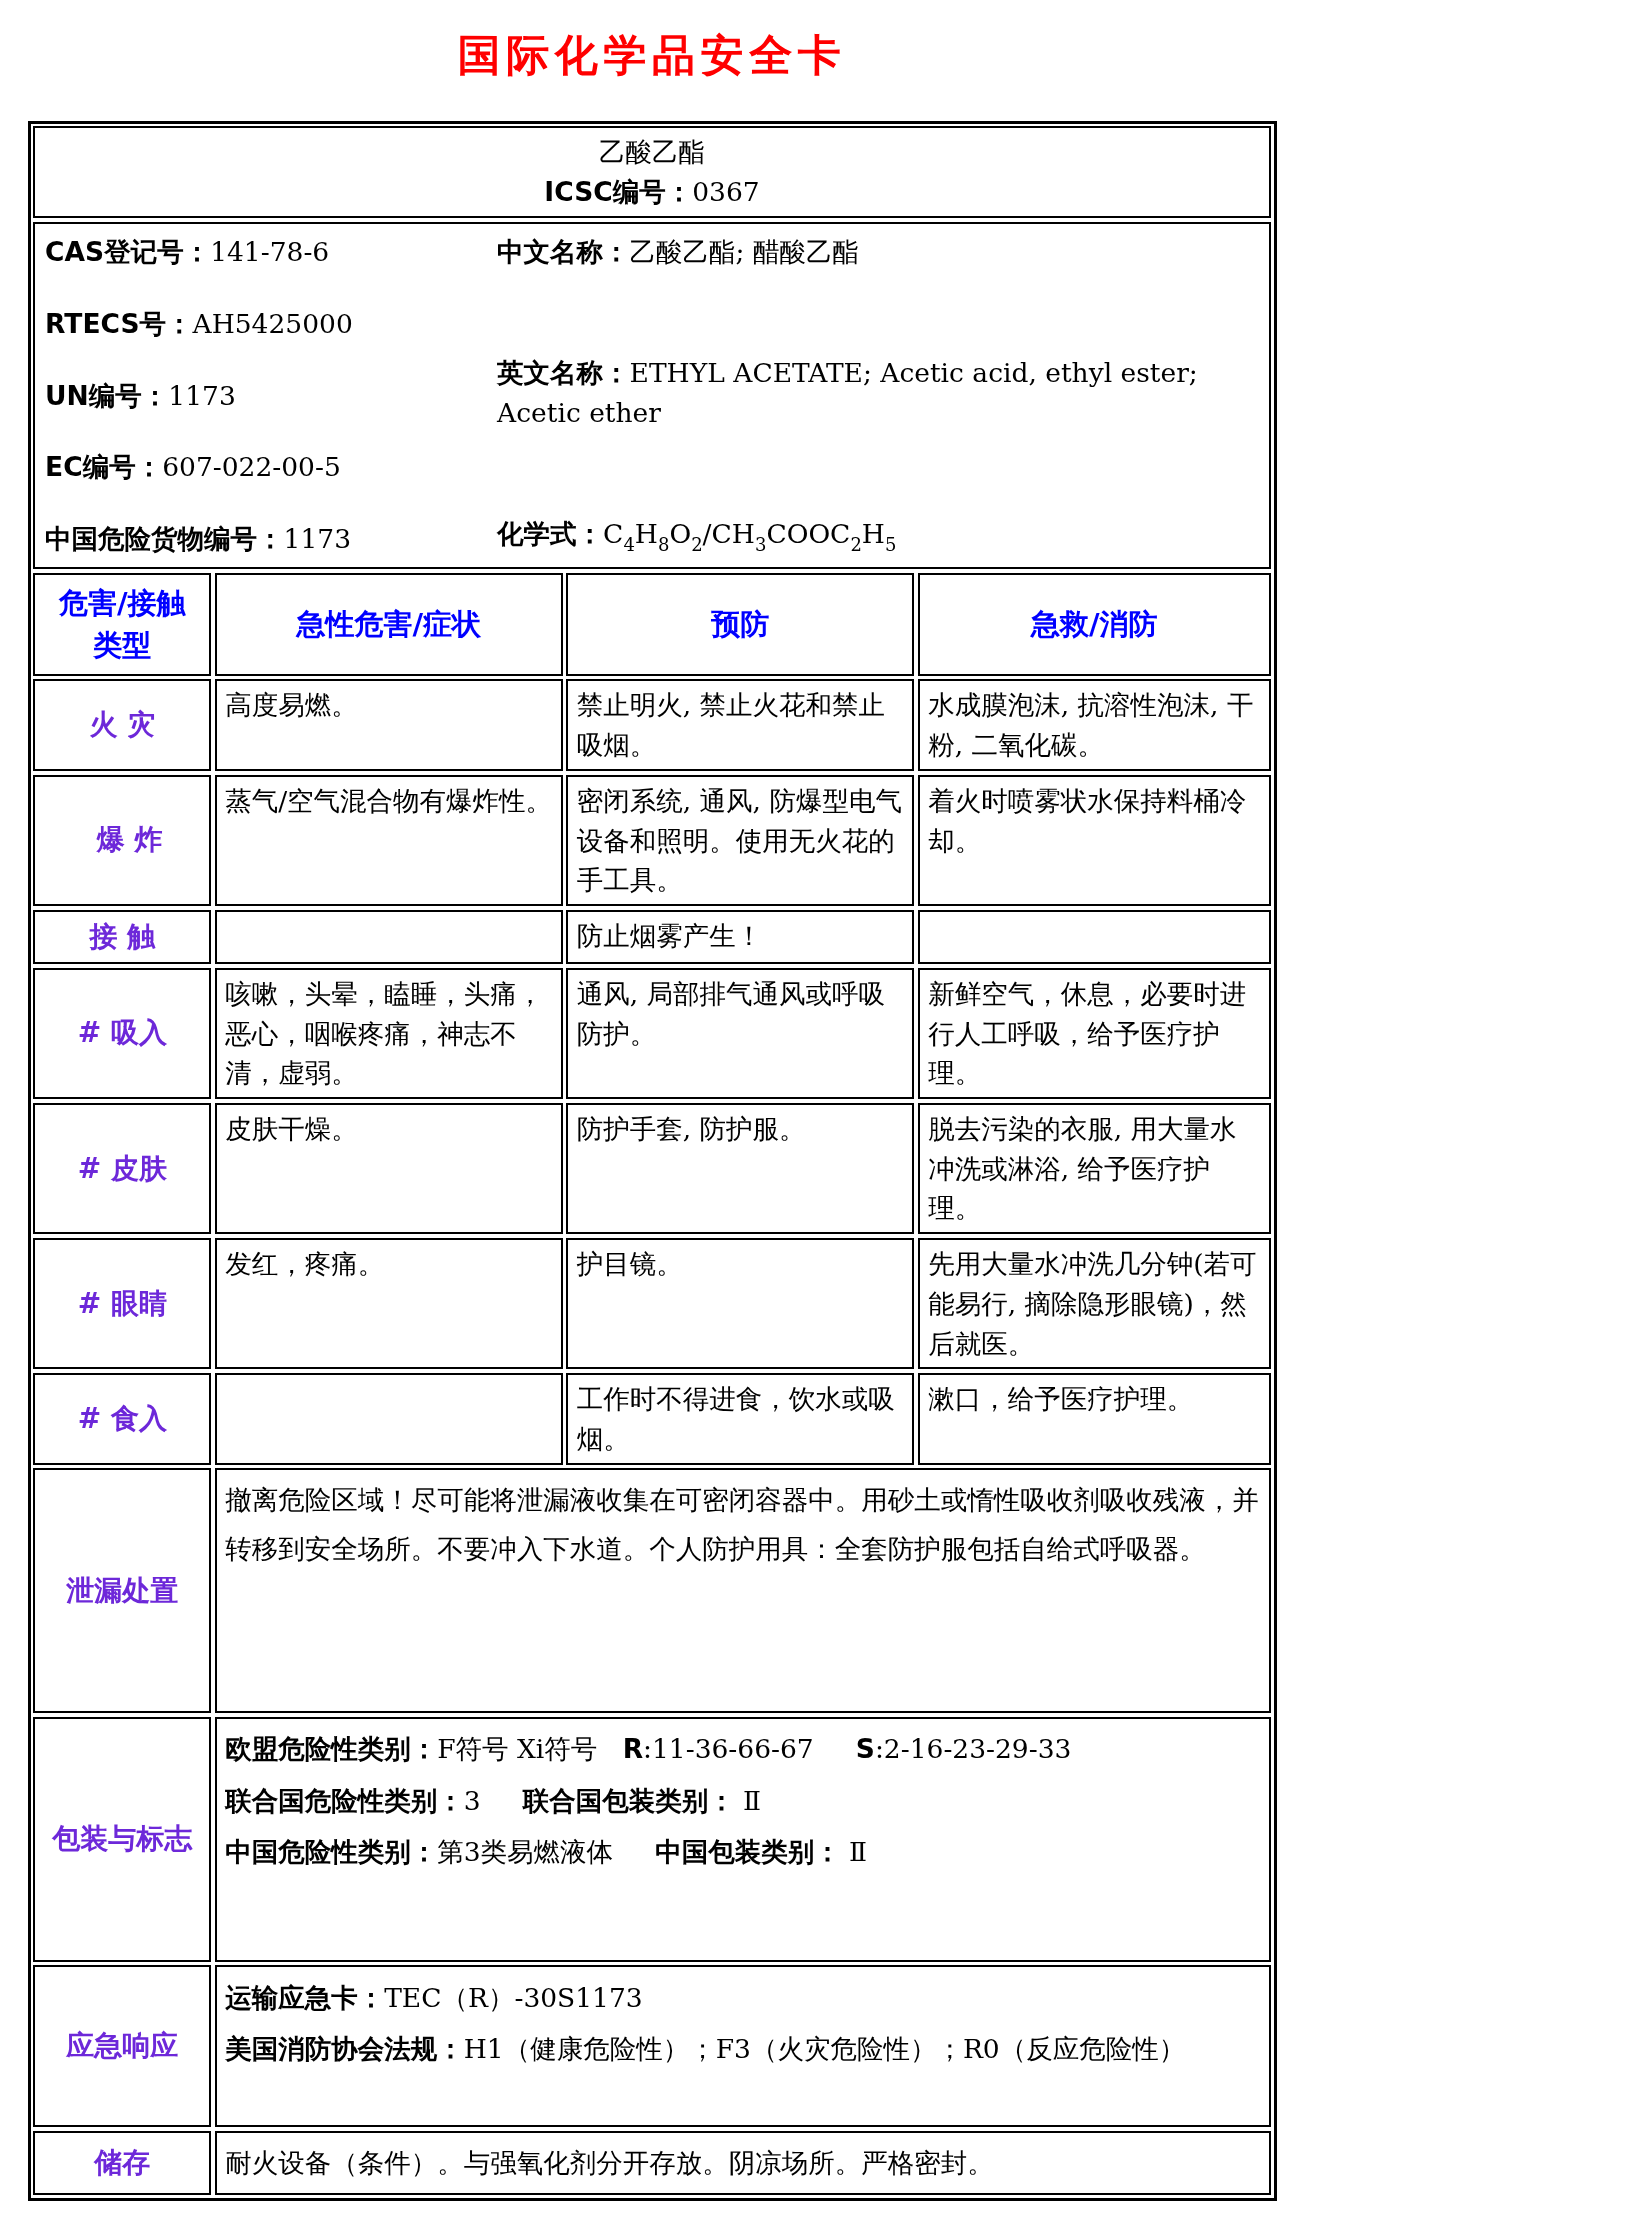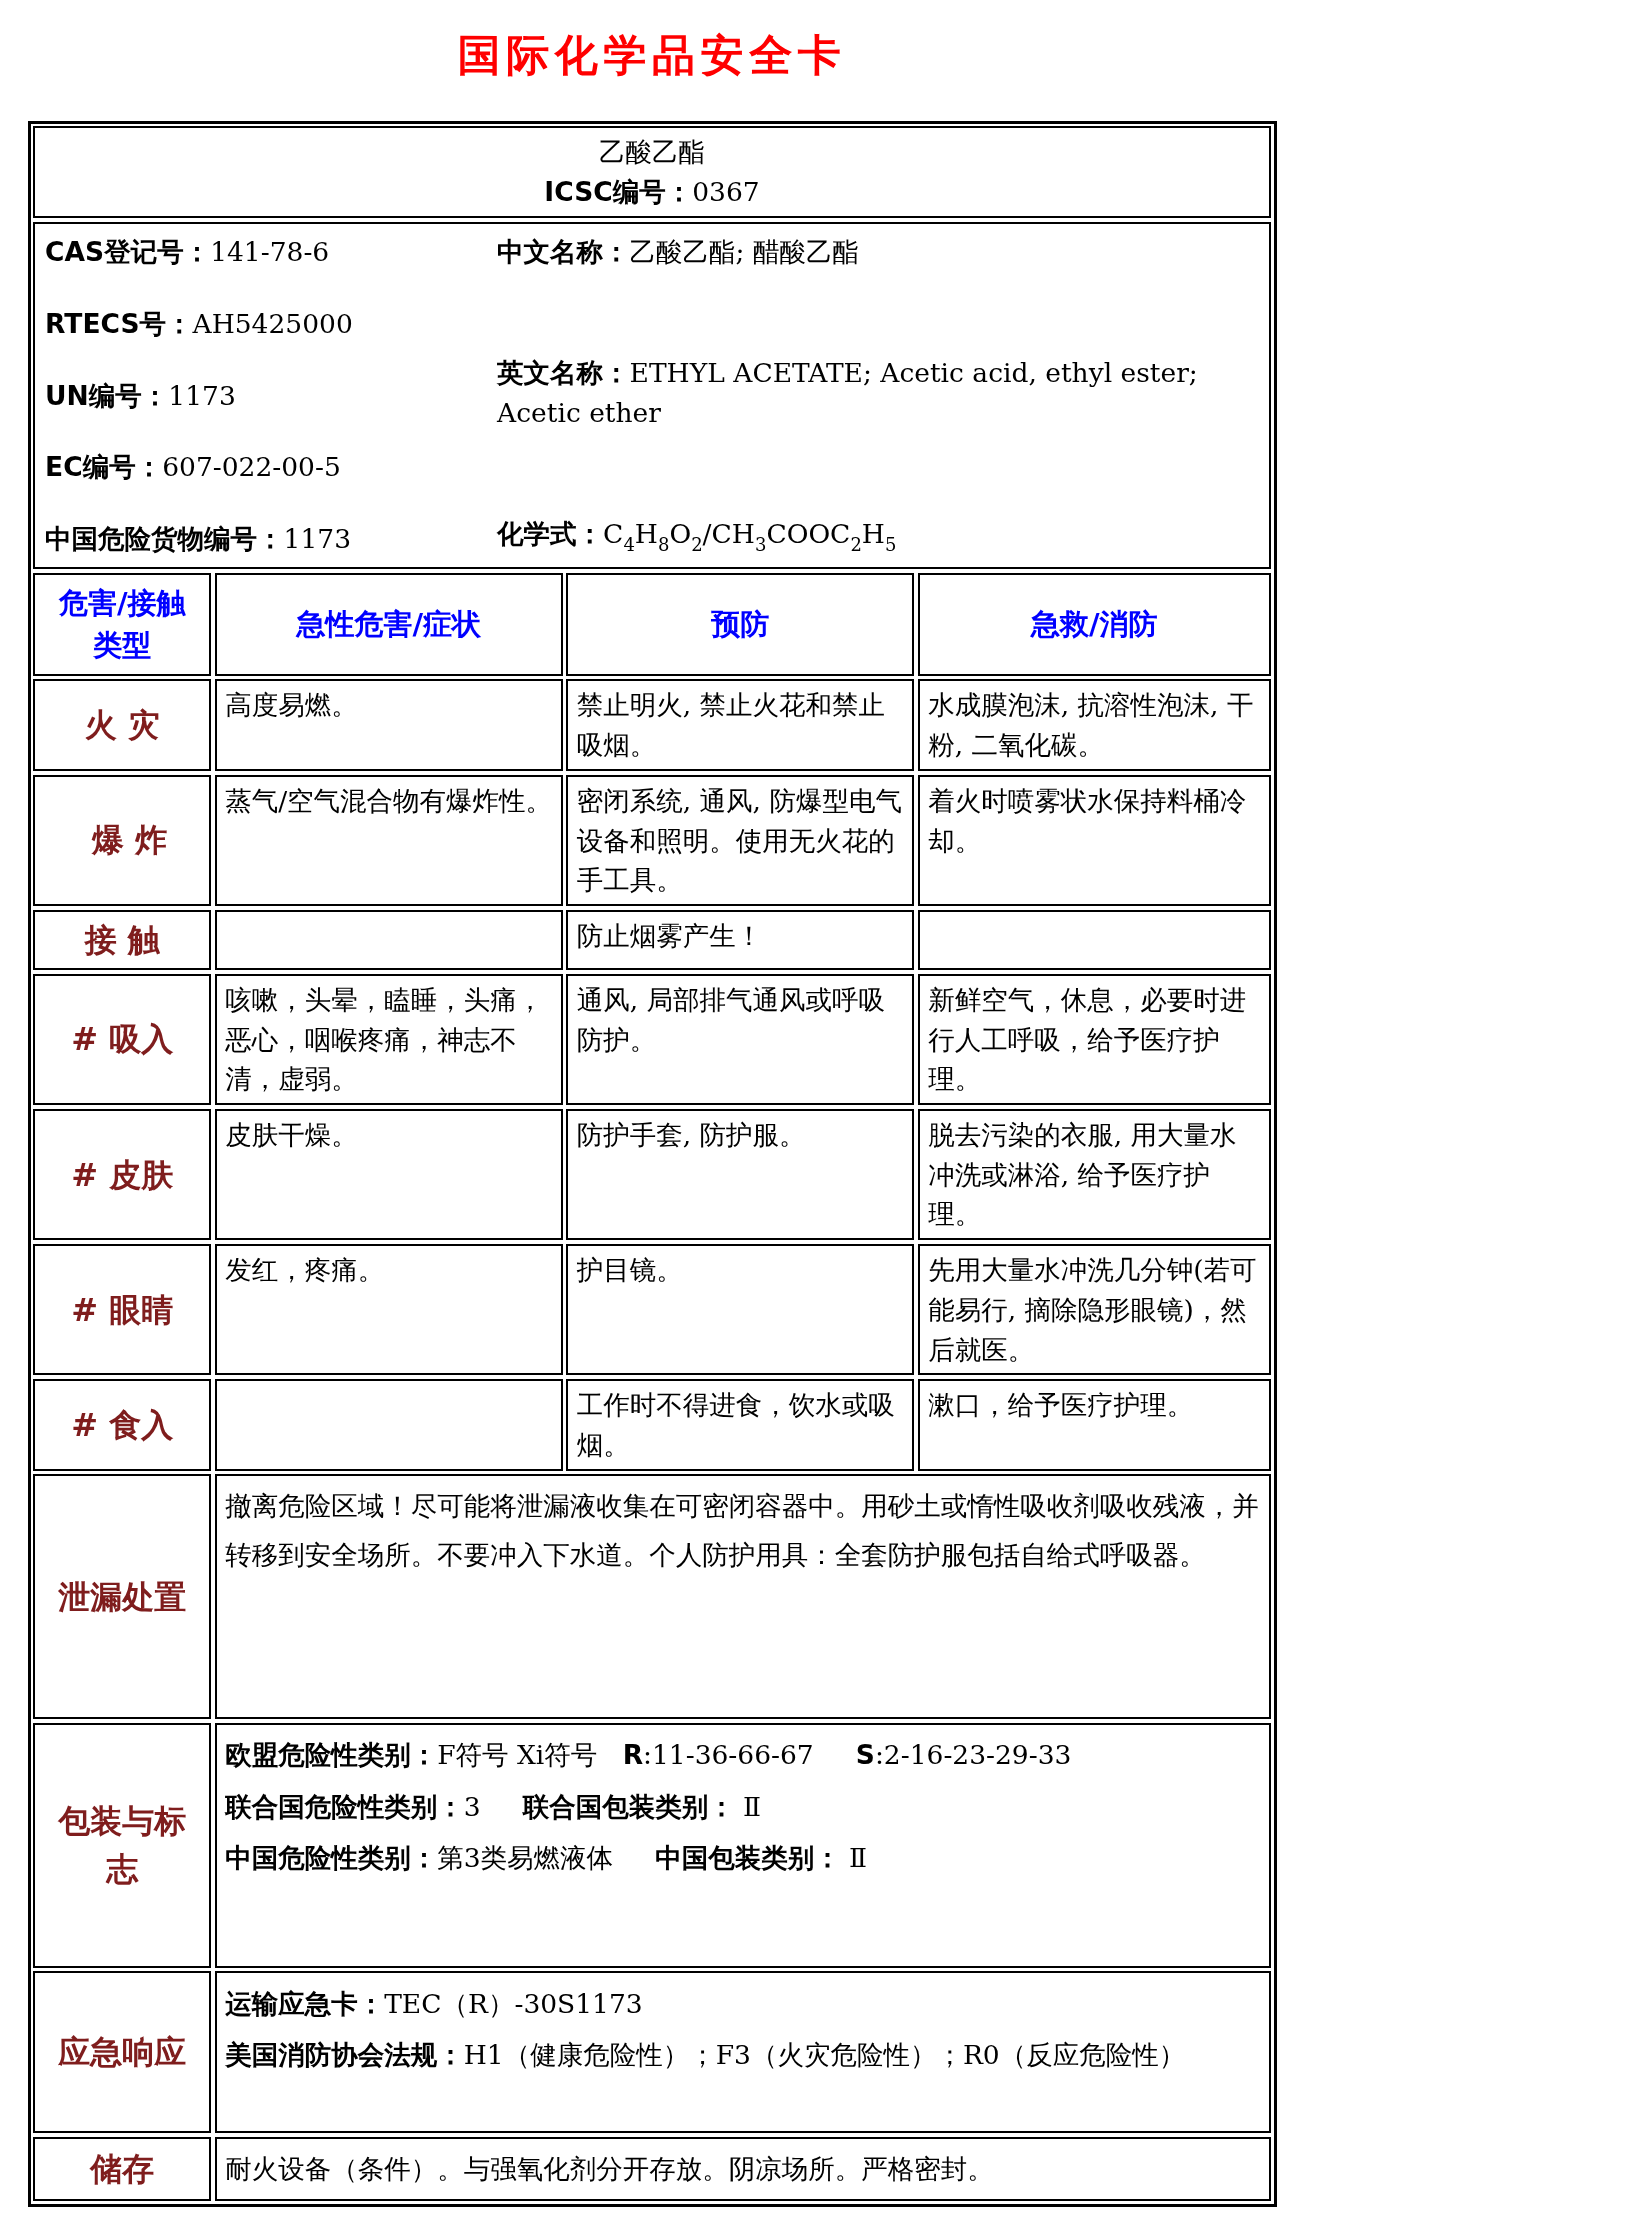--- a/index.html
+++ b/index.html
@@ -86,24 +86,24 @@
     font-size: 29px;
     line-height: 1.45;
     white-space: pre-line;
     min-height: 103px;
   }
   .rowlabel {
     display: flex;
     align-items: center;
     justify-content: center;
     text-align: center;
-    color: #7f1d1d;
-    font-family: "DejaVu Sans", sans-serif;
-    font-weight: bold;
-    font-size: 32px;
+    color: #6d28d9;
+    font-family: "DejaVu Sans", sans-serif;
+    font-weight: bold;
+    font-size: 28px;
     white-space: pre-line;
   }
   .rh-fire    { min-height: 79px; }
   .rh-expl    { min-height: 120px; padding-left: 23px; }
   .rh-contact { min-height: 46px; }
   .rh-inh     { min-height: 120px; }
   .rh-skin    { min-height: 120px; }
   .rh-eye     { min-height: 120px; }
   .rh-ing     { min-height: 81px; }
   .rh-spill   { min-height: 245px; }

